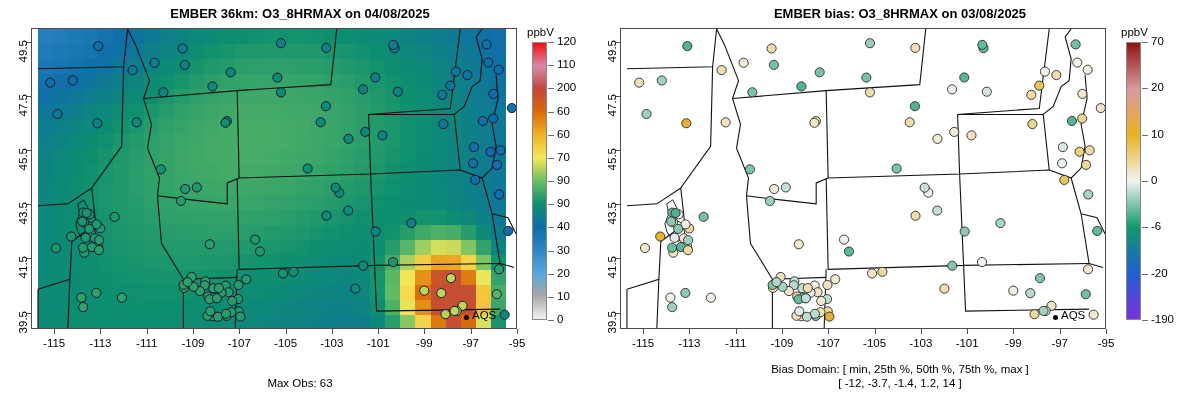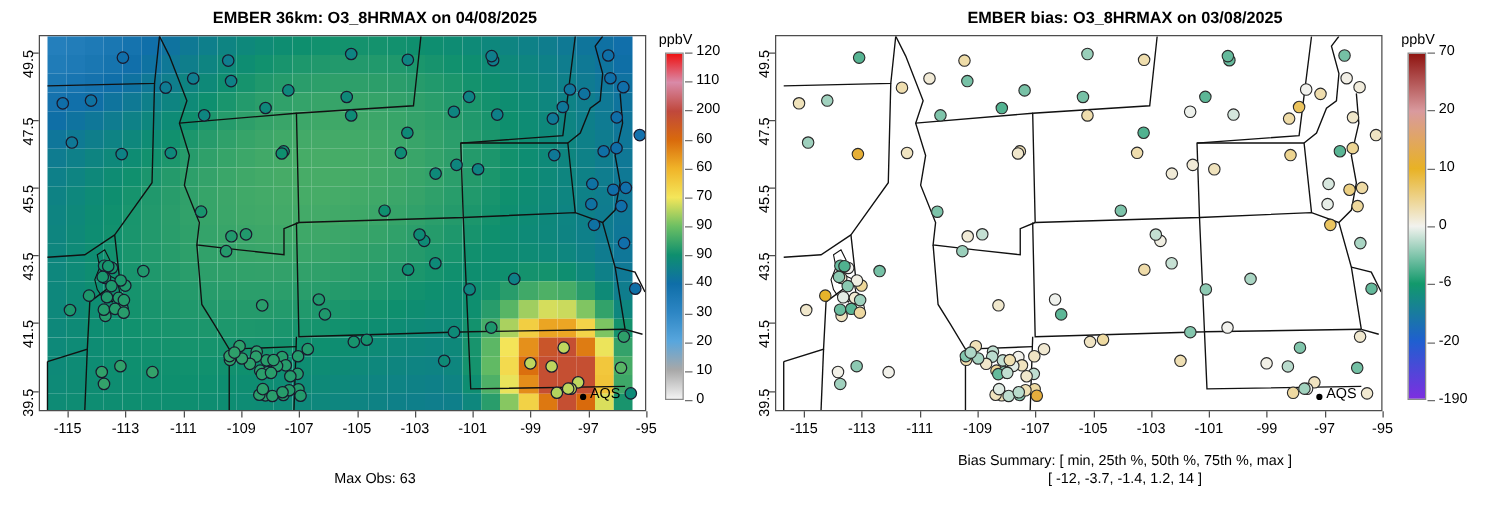--- a/index.html
+++ b/index.html
@@ -1141,17 +1141,17 @@
           <div class="cbtxt" style="left: 551px; top: 174px;">0</div>
           <div class="cbtick" style="left: 542px; top: 134.667px;"></div>
           <div class="cbtxt" style="left: 551px; top: 127.667px;">10</div>
           <div class="cbtick" style="left: 542px; top: 88.3333px;"></div>
           <div class="cbtxt" style="left: 551px; top: 81.3333px;">20</div>
           <div class="cbtick" style="left: 542px; top: 42px;"></div>
           <div class="cbtxt" style="left: 551px; top: 35px;">70</div>
         </div>
     </div>
 
-    <div class="footer f1">Bias Summary: [ min, 25th %, 50th %, 75th %, max ]</div>
+    <div class="footer f1">Bias Domain: [ min, 25th %, 50th %, 75th %, max ]</div>
     <div class="footer f2">[ -12,   -3.7,   -1.4,   1.2,   14 ]</div>
   </div>
 
 </div>
 
 </body></html>

